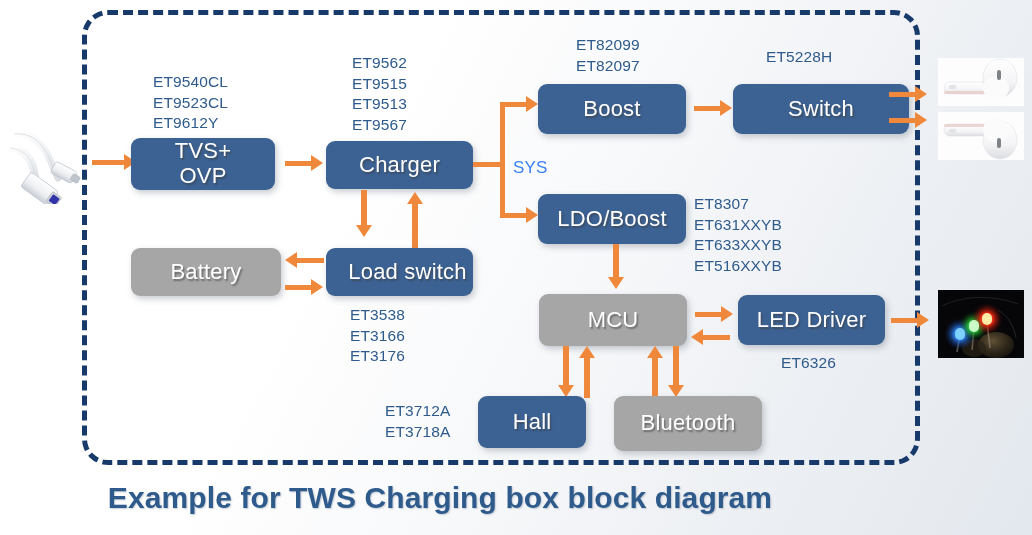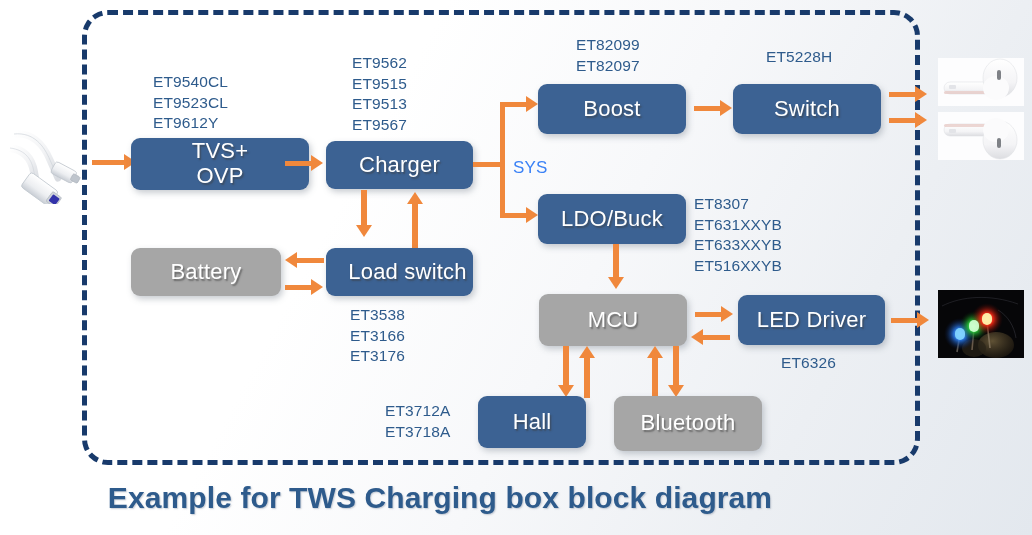--- a/index.html
+++ b/index.html
@@ -158,21 +158,21 @@
       <rect x="65" y="43" width="8" height="7" rx="1.5" fill="#bfc5cd" stroke="#aeb5bd" stroke-width="0.7"></rect>
     </g>
   </svg>
 
   <div class="ln" style="left:92px; top:160px; width:34px; height:5px;"></div>
   <div class="ah" style="left:124px; top:154px;"></div>
 
   <div class="parts" style="left:153px; top:72px;">ET9540CL
 ET9523CL
 ET9612Y</div>
-  <div class="block blue" style="left:131px; top:138px; width:178px; height:52px; white-space:pre-line;">TVS+
+  <div class="block blue" style="left:131px; top:138px; width:144px; height:52px; white-space:pre-line;">TVS+
 OVP</div>
 
   <div class="ln" style="left:285px; top:161px; width:28px; height:5px;"></div>
   <div class="ah" style="left:311px; top:155px;"></div>
 
   <div class="parts" style="left:352px; top:53px;">ET9562
 ET9515
 ET9513
 ET9567</div>
   <div class="block blue" style="left:326px; top:141px; width:147px; height:48px;">Charger</div>
@@ -207,21 +207,21 @@
   <div class="ah" style="left:526px; top:207px;"></div>
 
   <div class="parts" style="left:576px; top:35px;">ET82099
 ET82097</div>
   <div class="block blue" style="left:538px; top:84px; width:148px; height:50px;">Boost</div>
 
   <div class="ln" style="left:694px; top:106px; width:28px; height:5px;"></div>
   <div class="ah" style="left:720px; top:100px;"></div>
 
   <div class="parts" style="left:766px; top:47px;">ET5228H</div>
-  <div class="block blue" style="left:733px; top:84px; width:148px; height:50px;">Switch</div>
+  <div class="block blue" style="left:733px; top:84px; width:176px; height:50px;">Switch</div>
 
   <div class="ln" style="left:889px; top:92px; width:28px; height:5px;"></div>
   <div class="ah" style="left:915px; top:86px;"></div>
 
   <div class="ln" style="left:889px; top:118px; width:28px; height:5px;"></div>
   <div class="ah" style="left:915px; top:112px;"></div>
 
   <svg class="earbuds" style="left:938px; top:58px;" width="86" height="48" viewBox="0 0 86 48">
     <defs>
       <linearGradient id="gbudA" x1="0" y1="0" x2="0" y2="1">
@@ -244,21 +244,21 @@
   <svg class="earbuds" style="left:938px; top:112px;" width="86" height="48" viewBox="0 0 86 48">
     <rect x="0" y="0" width="86" height="48" fill="#fdfdfe"></rect>
     <rect x="6" y="12" width="48" height="12" rx="6" fill="url(#gbudA)" stroke="#e1e2e6" stroke-width="0.6"></rect>
     <rect x="6" y="12" width="48" height="3" rx="1.5" fill="#e9cfcb" opacity="0.85"></rect>
     <ellipse cx="62" cy="28" rx="17" ry="19" fill="url(#gbudA)" stroke="#e1e2e6" stroke-width="0.6"></ellipse>
     <ellipse cx="58" cy="18" rx="13" ry="12" fill="#fbfbfc"></ellipse>
     <rect x="59" y="26" width="4" height="10" rx="2" fill="#7e8186"></rect>
     <rect x="11" y="17" width="7" height="4" rx="1" fill="#e3e4e8"></rect>
   </svg>
 
-  <div class="block blue" style="left:538px; top:194px; width:148px; height:50px;">LDO/Buck</div>
+  <div class="block blue" style="left:538px; top:194px; width:148px; height:50px;">LDO/Boost</div>
   <div class="parts" style="left:694px; top:194px;">ET8307
 ET631XXYB
 ET633XXYB
 ET516XXYB</div>
 
   <div class="ln" style="left:613px; top:244px; width:6px; height:36px;"></div>
   <div class="av" style="left:607.5px; top:277px;"></div>
 
   <div class="block gray" style="left:539px; top:294px; width:148px; height:52px;">MCU</div>
 

